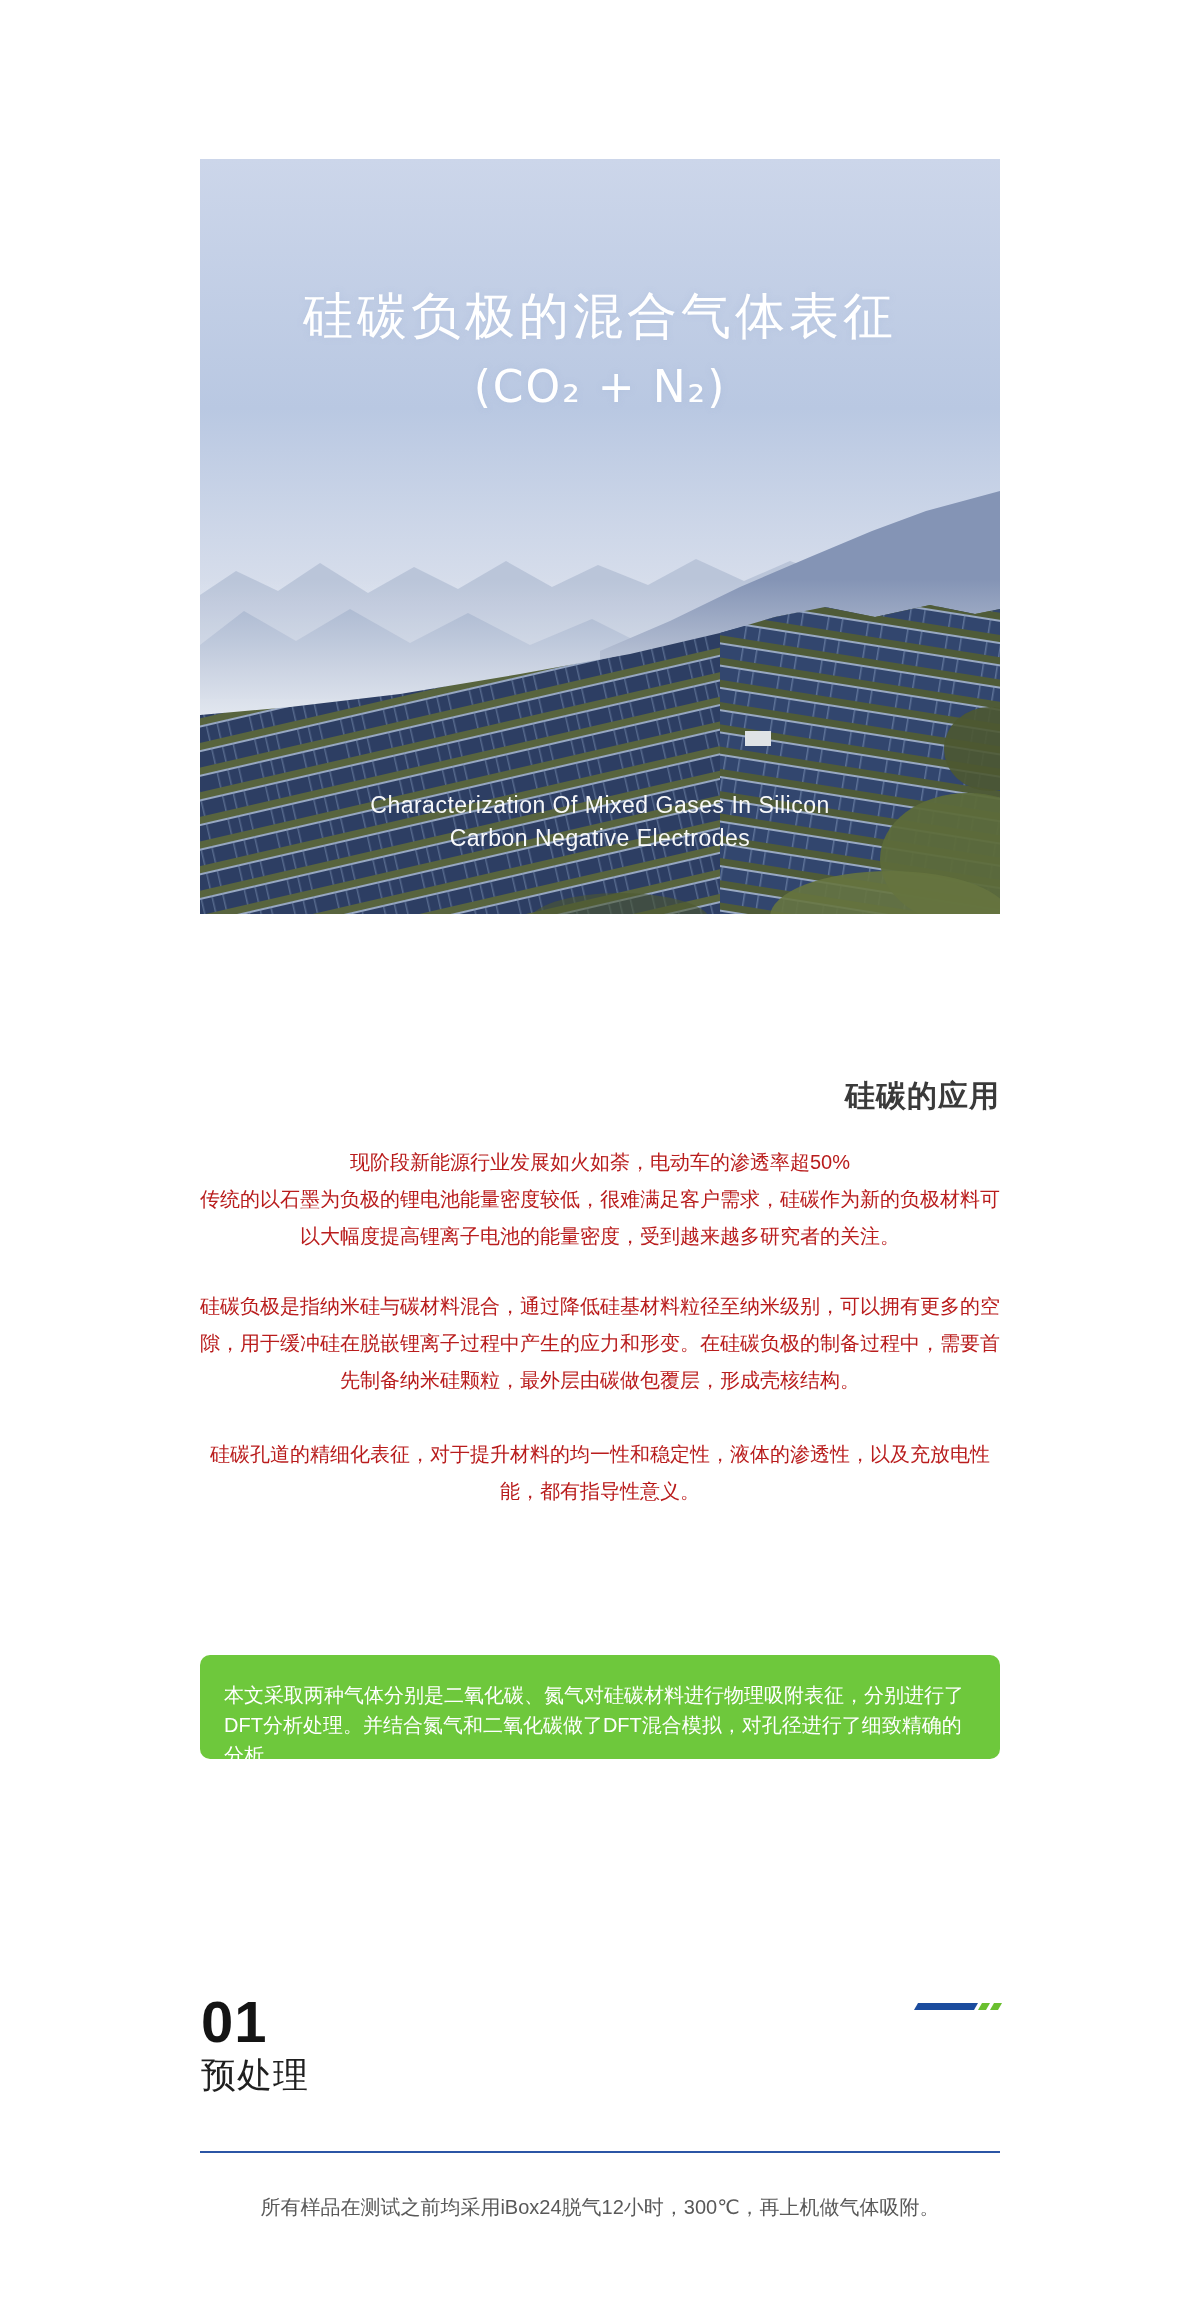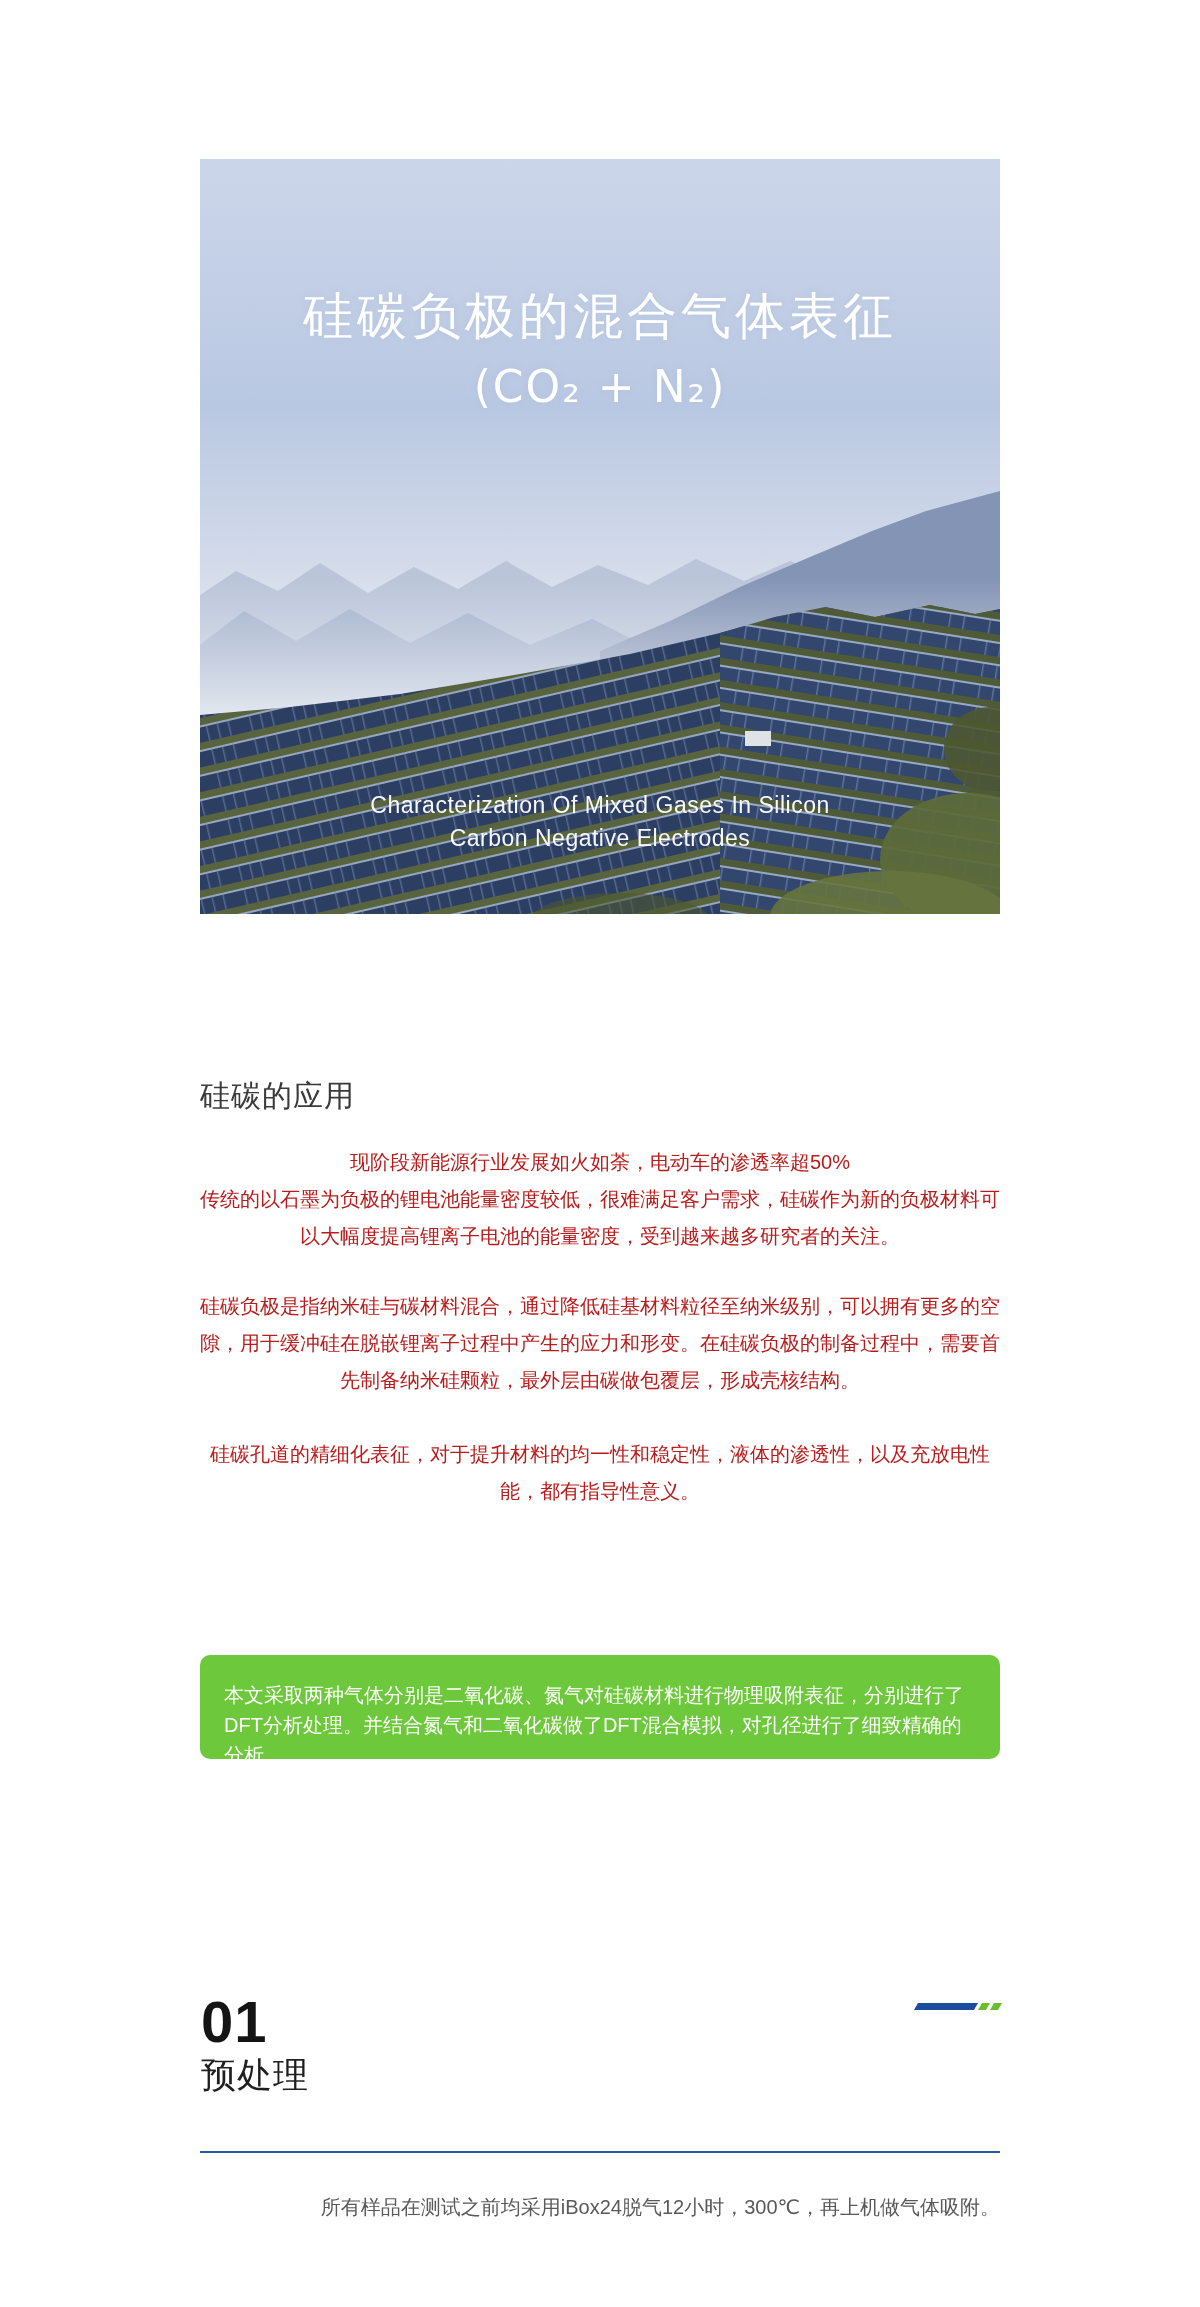--- a/index.html
+++ b/index.html
@@ -12,22 +12,22 @@
   .hero svg { position:absolute; inset:0; display:block; }
   .hero-title { position:absolute; top:126px; left:0; right:0; text-align:center; color:#ffffff; }
   .hero-title-line1 { font-size:50px; font-weight:400; letter-spacing:4px; line-height:62px;
                       text-shadow:0 0 6px rgba(160,180,215,.35); }
   .hero-title-line2 { font-size:44px; font-weight:400; letter-spacing:2px; line-height:60px; margin-top:10px;
                       font-family:"DejaVu Sans","Liberation Sans",sans-serif; text-shadow:0 0 6px rgba(160,180,215,.35); }
   .hero-subtitle { position:absolute; top:630px; left:0; right:0; text-align:center;
                    color:rgba(255,255,255,.96); font-size:23px; line-height:33px; letter-spacing:.5px; font-weight:400; }
 
   
-  .intro-heading { position:absolute; top:1076px; left:200px; width:800px; text-align:left;
-                   font-size:30px; font-weight:400; color:#3a3a3a; letter-spacing:1px; }
+  .intro-heading { position:absolute; top:1076px; left:200px; width:800px; text-align:right;
+                   font-size:30px; font-weight:700; color:#3a3a3a; letter-spacing:1px; }
   .body-para { position:absolute; left:200px; width:800px; text-align:center; color:#b91c1c;
                font-size:20px; line-height:37px; white-space:pre-line; font-weight:400; }
   .p1 { top:1144px; }
   .p2 { top:1288px; }
   .p3 { top:1436px; }
 
   
   .summary-box { position:absolute; left:200px; top:1655px; width:800px; height:104px;
                  background:#6ec83c; border-radius:10px; padding:25px 24px; }
   .summary-box p { color:#ffffff; font-size:20px; line-height:30px; text-align:left; }
@@ -38,21 +38,21 @@
   .sec-title { position:absolute; left:201px; top:2056px; font-size:35px; line-height:38px;
                font-weight:400; color:#1f1f1f; letter-spacing:1px; }
 
   .decor { position:absolute; top:2002px; right:200px; height:8px; display:flex; align-items:center; gap:4px; }
   .d-blue { display:inline-block; width:60px; height:7px; background:#1b4c9e; transform:skewX(-30deg); }
   .d-green { display:inline-block; width:8px; height:7px; background:#6abf2f; transform:skewX(-30deg); }
 
   .divider { position:absolute; left:200px; top:2151px; width:800px; height:2px;
              background:#2b55a5; border:none; }
 
-  .body-left { position:absolute; left:200px; top:2190px; width:800px; text-align:right;
+  .body-left { position:absolute; left:200px; top:2190px; width:800px; text-align:center;
                color:#595959; font-size:20px; line-height:34px; font-weight:400; }
 </style>
 </head>
 <body>
 
 <div class="page">
 
   <div class="hero">
     <svg width="800" height="755" viewBox="0 0 800 755" preserveAspectRatio="none" aria-hidden="true">
       <defs>

